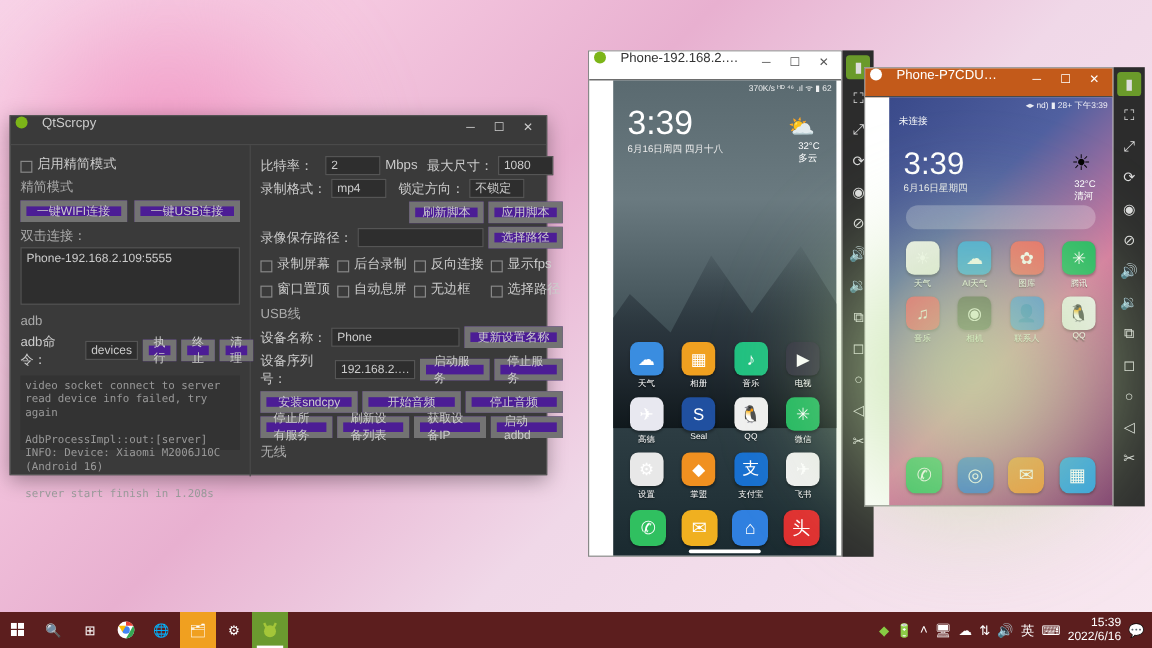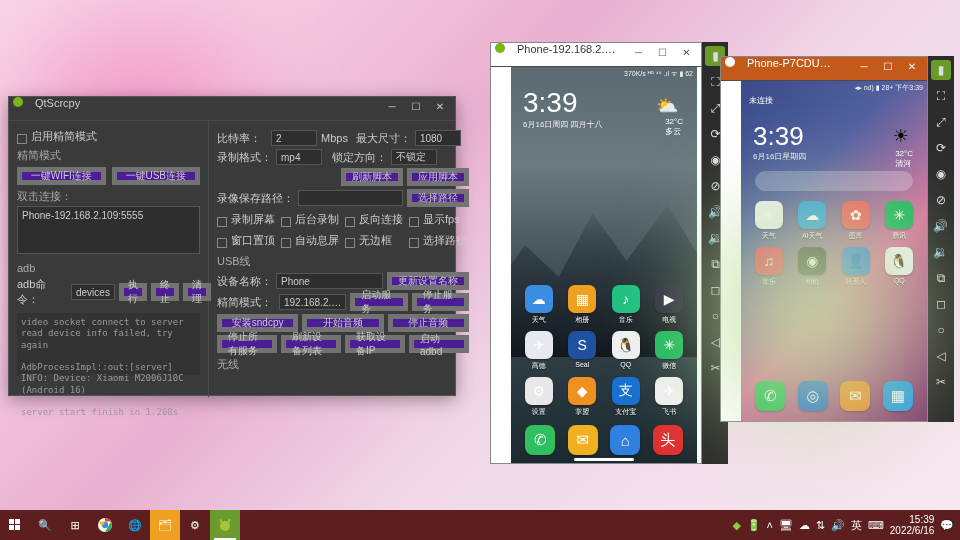--- a/index.html
+++ b/index.html
@@ -202,21 +202,21 @@
           </div>
       </div>
 
       <div class="grp-title">USB线</div>
       <div class="row">
         <span class="lab">设备名称：</span>
         <span class="field" style="flex:1">Phone</span>
         <span class="btn" style="min-width:76px">更新设置名称</span>
       </div>
       <div class="row">
-        <span class="lab" style="min-width:58px">精简模式：</span>
+        <span class="lab" style="min-width:58px">设备序列号：</span>
         <span class="field" style="width:70px">192.168.2.…</span>
         <span class="btn">启动服务</span>
         <span class="btn">停止服务</span>
       </div>
       <div class="row">
         <span class="btn" style="flex:1">安装sndcpy</span>
         <span class="btn" style="flex:1">开始音频</span>
         <span class="btn" style="flex:1">停止音频</span>
       </div>
       <div class="row">

